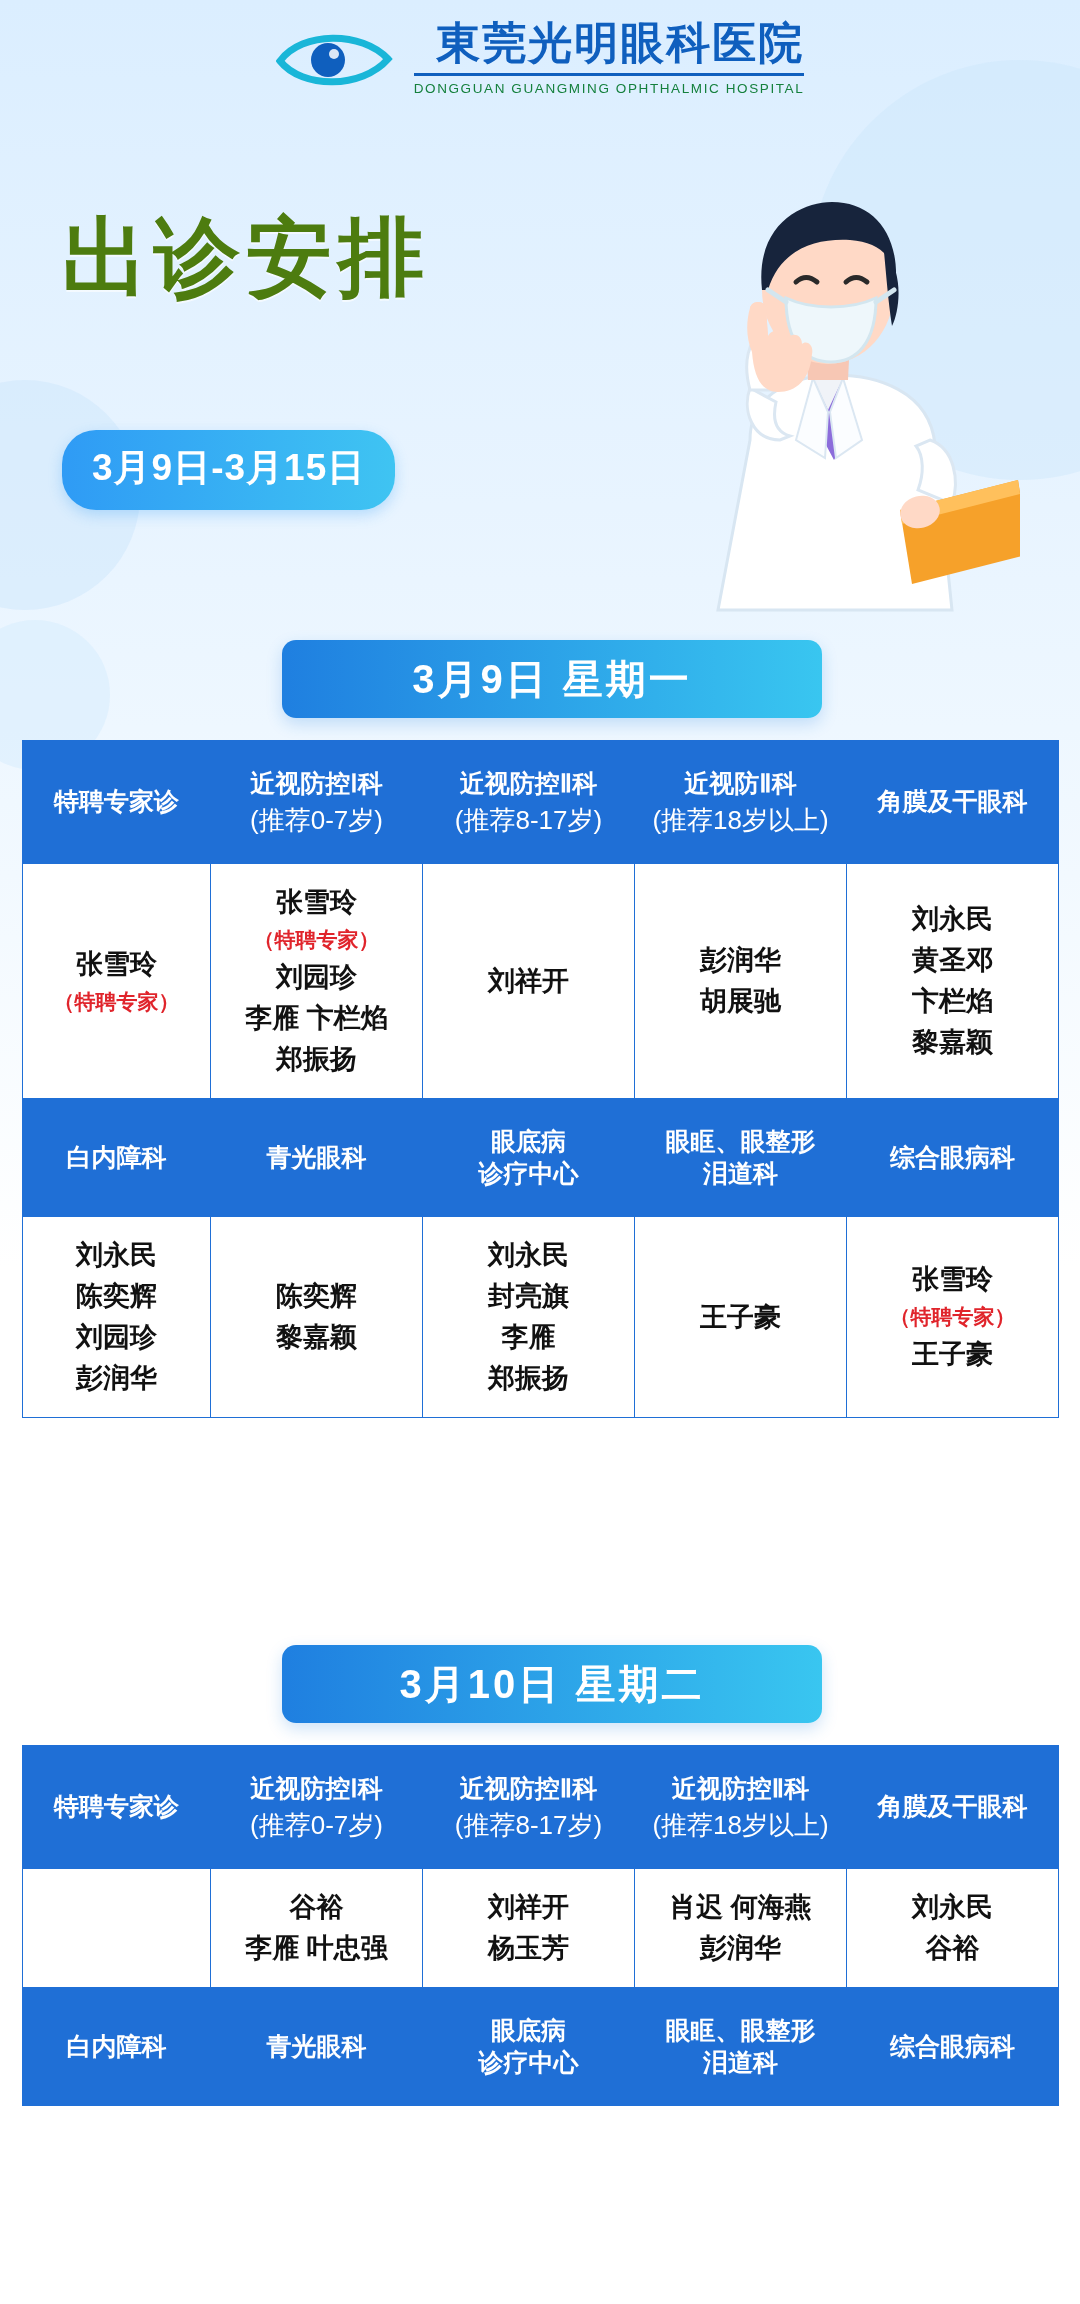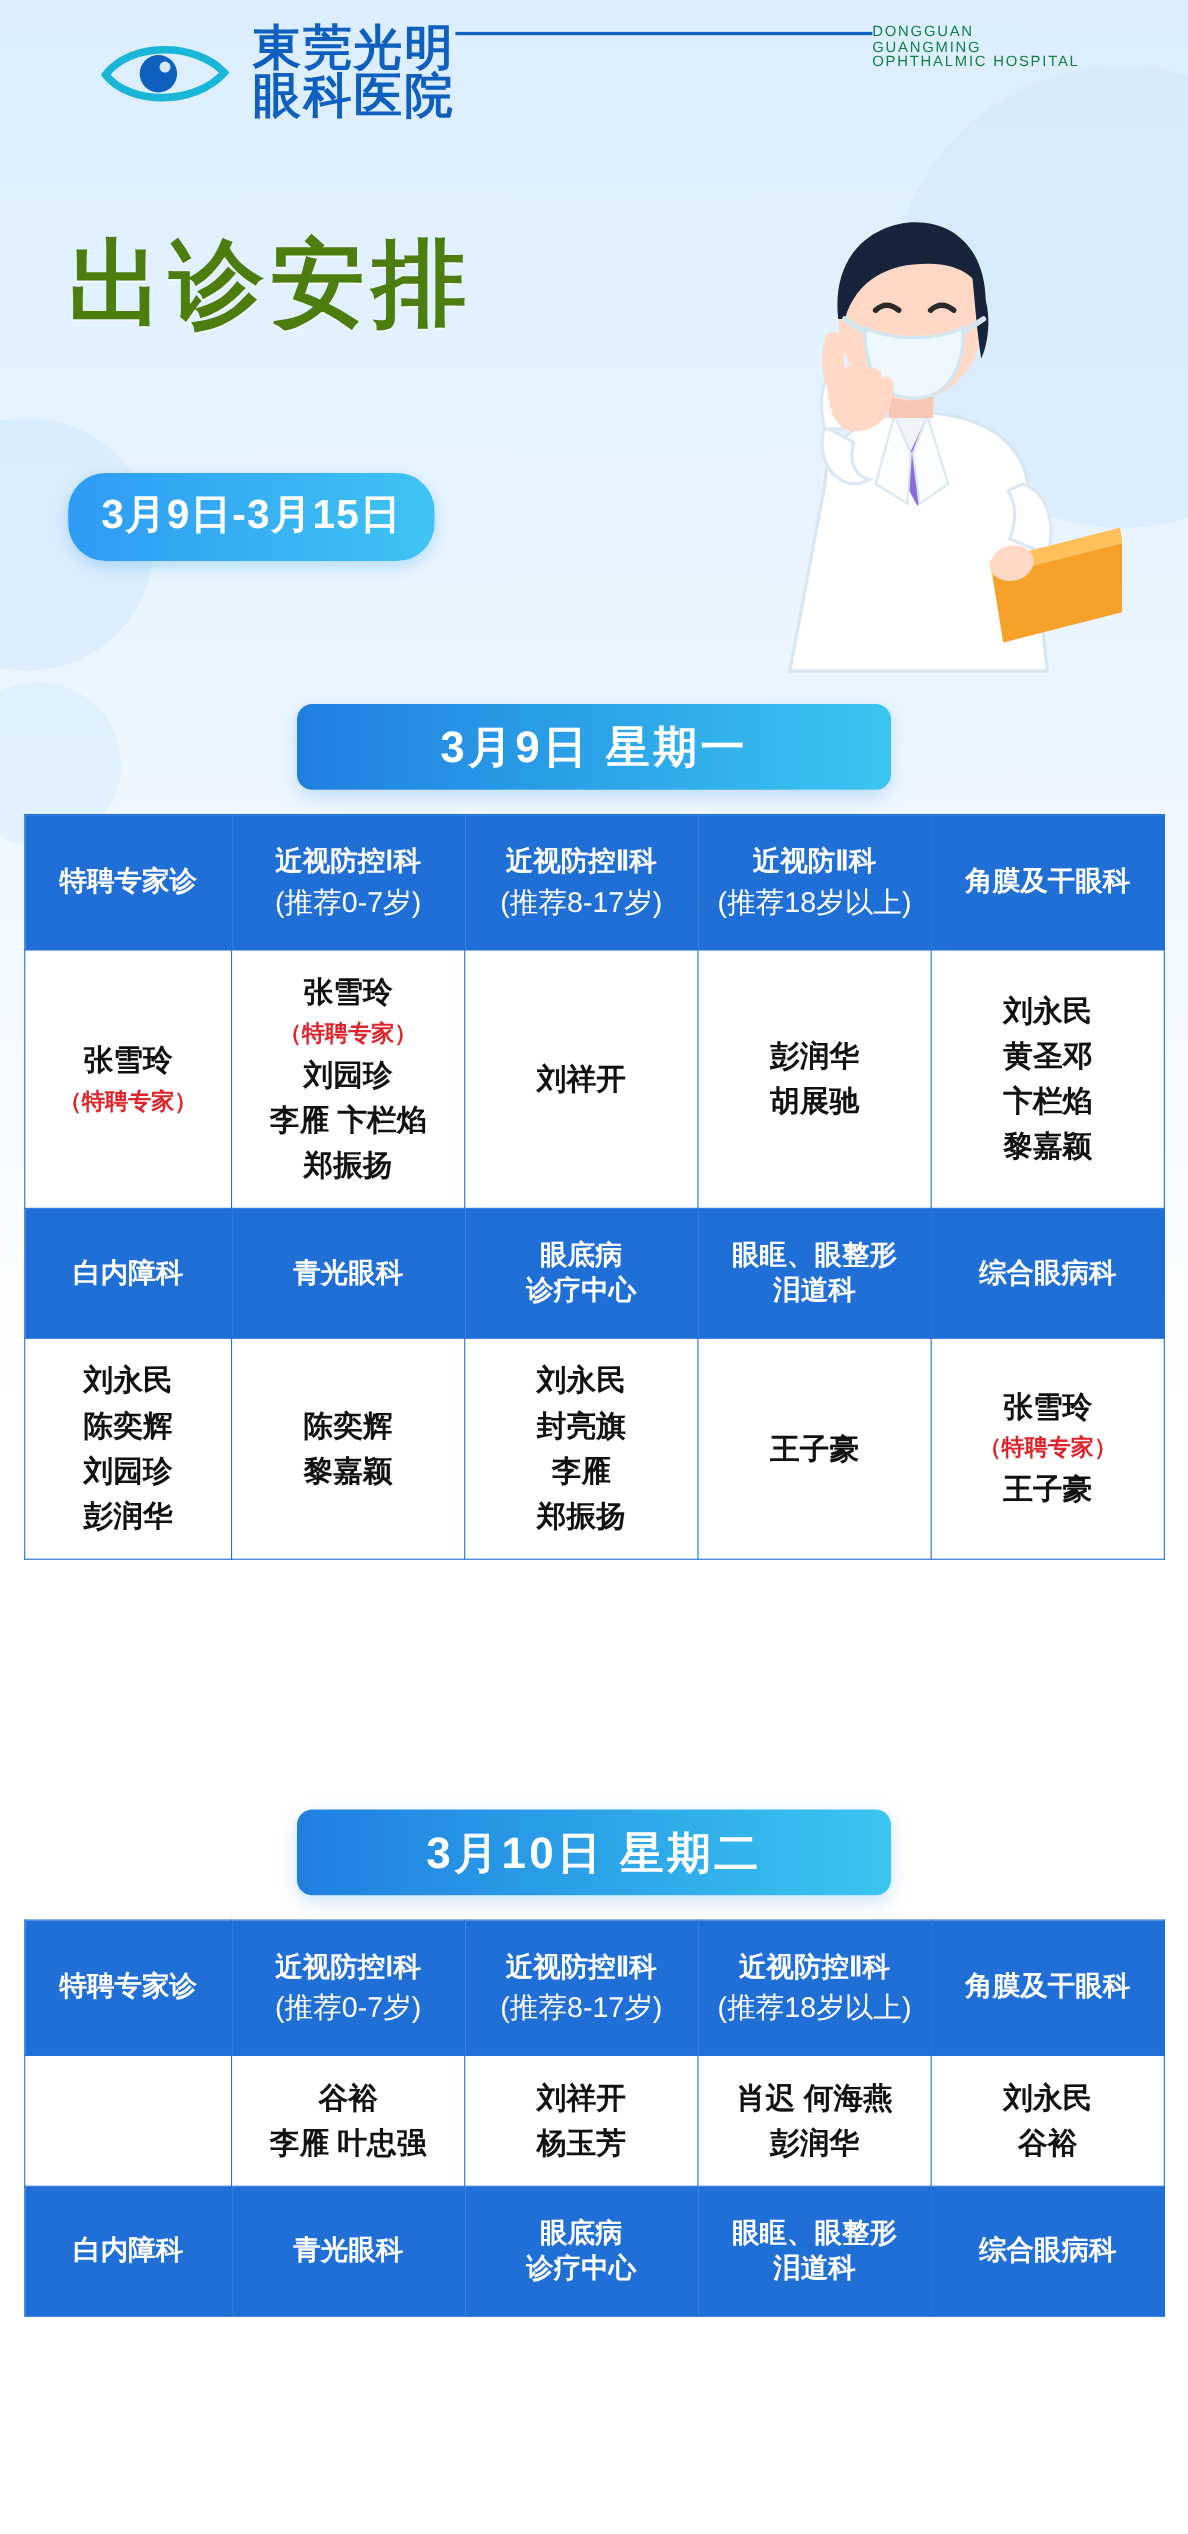--- a/index.html
+++ b/index.html
@@ -42,22 +42,22 @@
   }
   .logo-eye {
     width: 120px;
     height: 64px;
     position: relative;
     flex: 0 0 auto;
   }
   .logo-eye svg { display:block; }
   .logo-text {
     display: flex;
-    flex-direction: row;
-    align-items: flex-start;
+    flex-direction: column;
+    align-items: flex-end;
     line-height: 1;
   }
   .logo-cn {
     font-size: 44px;
     font-weight: bold;
     color: #0f5fbe;
     letter-spacing: 2px;
     font-family: "Liberation Serif", serif;
   }
   .logo-rule {
@@ -110,20 +110,21 @@
     border-radius: 14px;
     background: linear-gradient(90deg, #1f7fe0 0%, #39c6f0 100%);
     display: flex;
     align-items: center;
     justify-content: center;
     color: #fff;
     font-size: 40px;
     font-weight: bold;
     letter-spacing: 3px;
     box-shadow: 0 6px 16px rgba(31,127,224,.22);
+    margin-left: 12px;
   }
 
   
   .sched-table {
     position: absolute;
     left: 22px;
     width: 1036px;
     border-collapse: collapse;
     table-layout: fixed;
     background: #fff;

